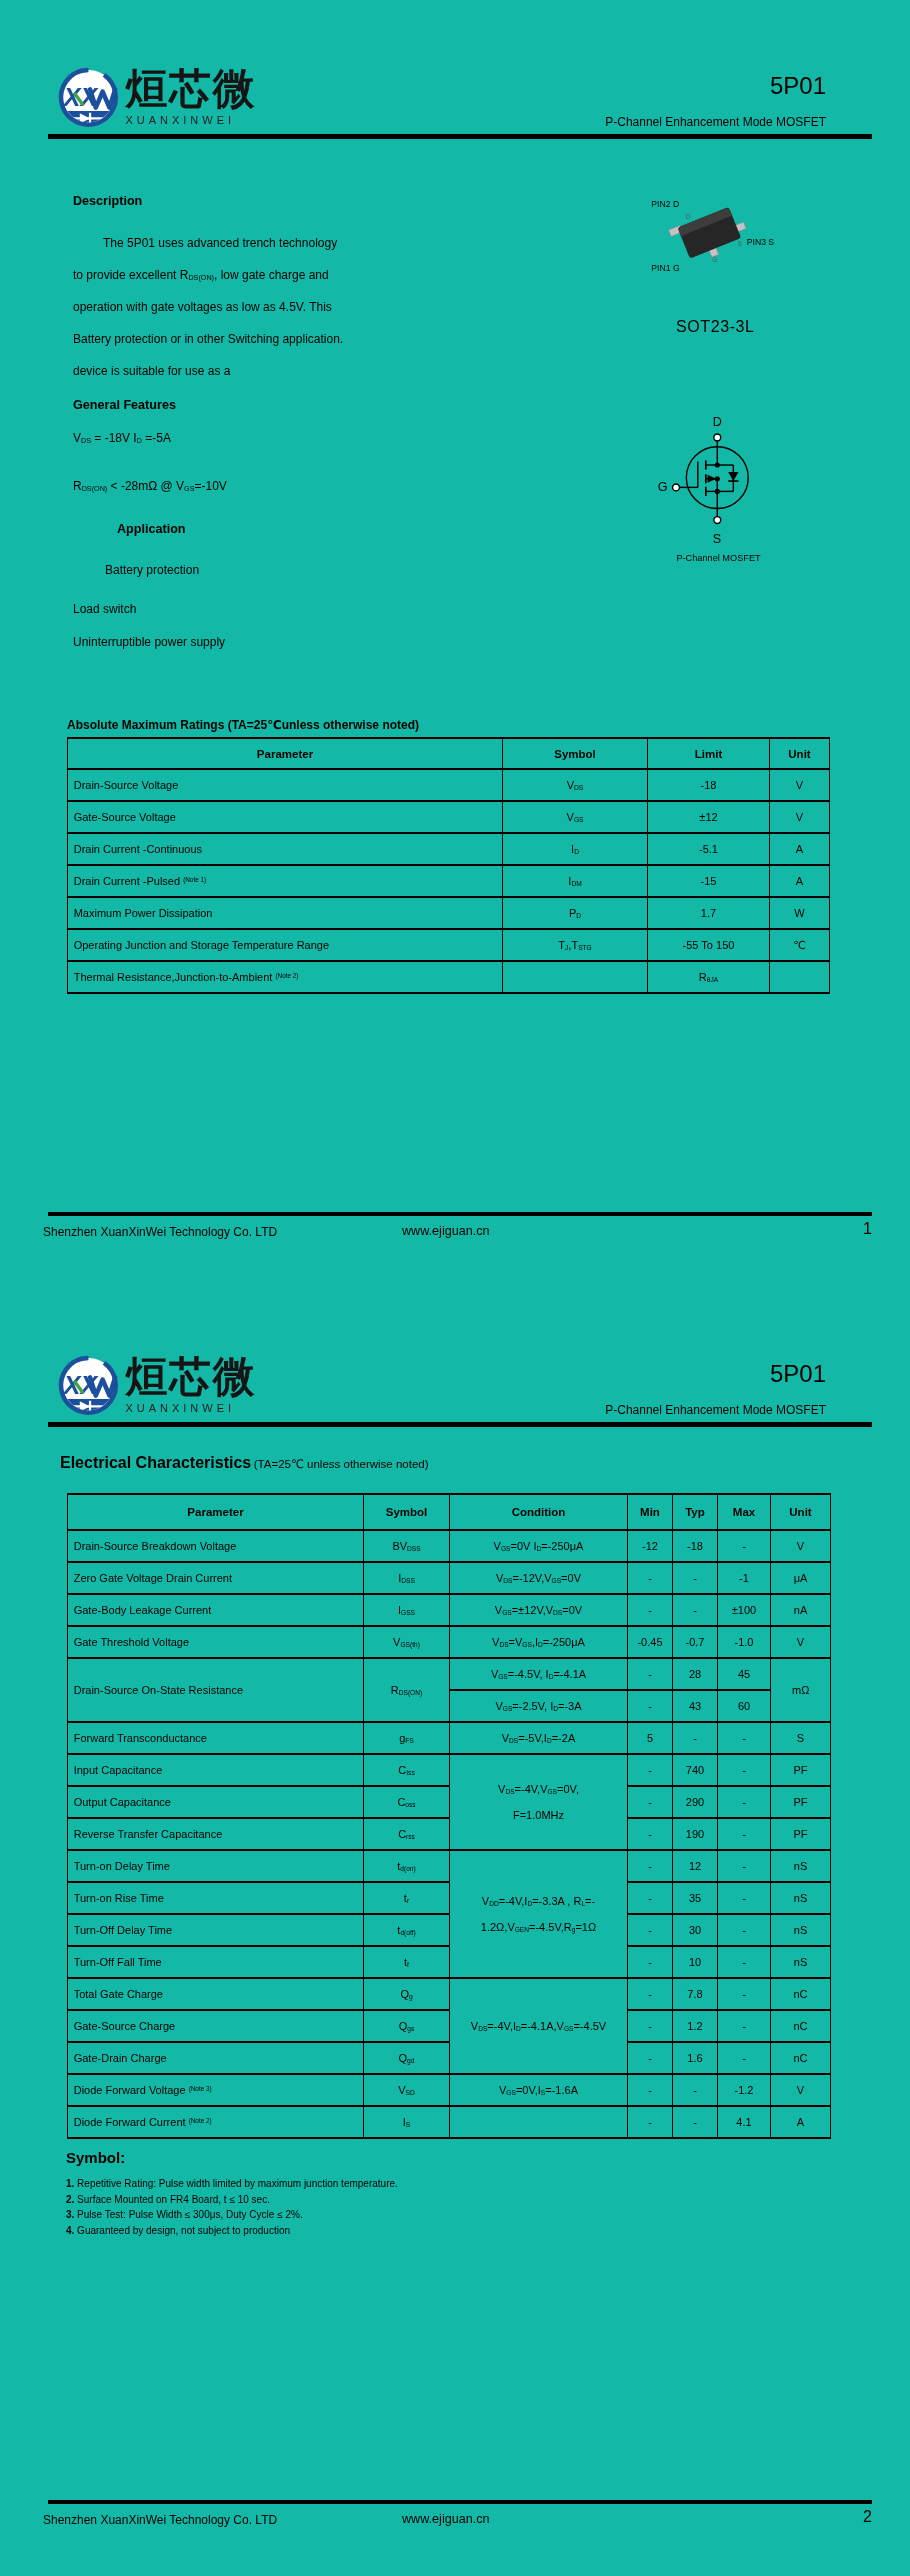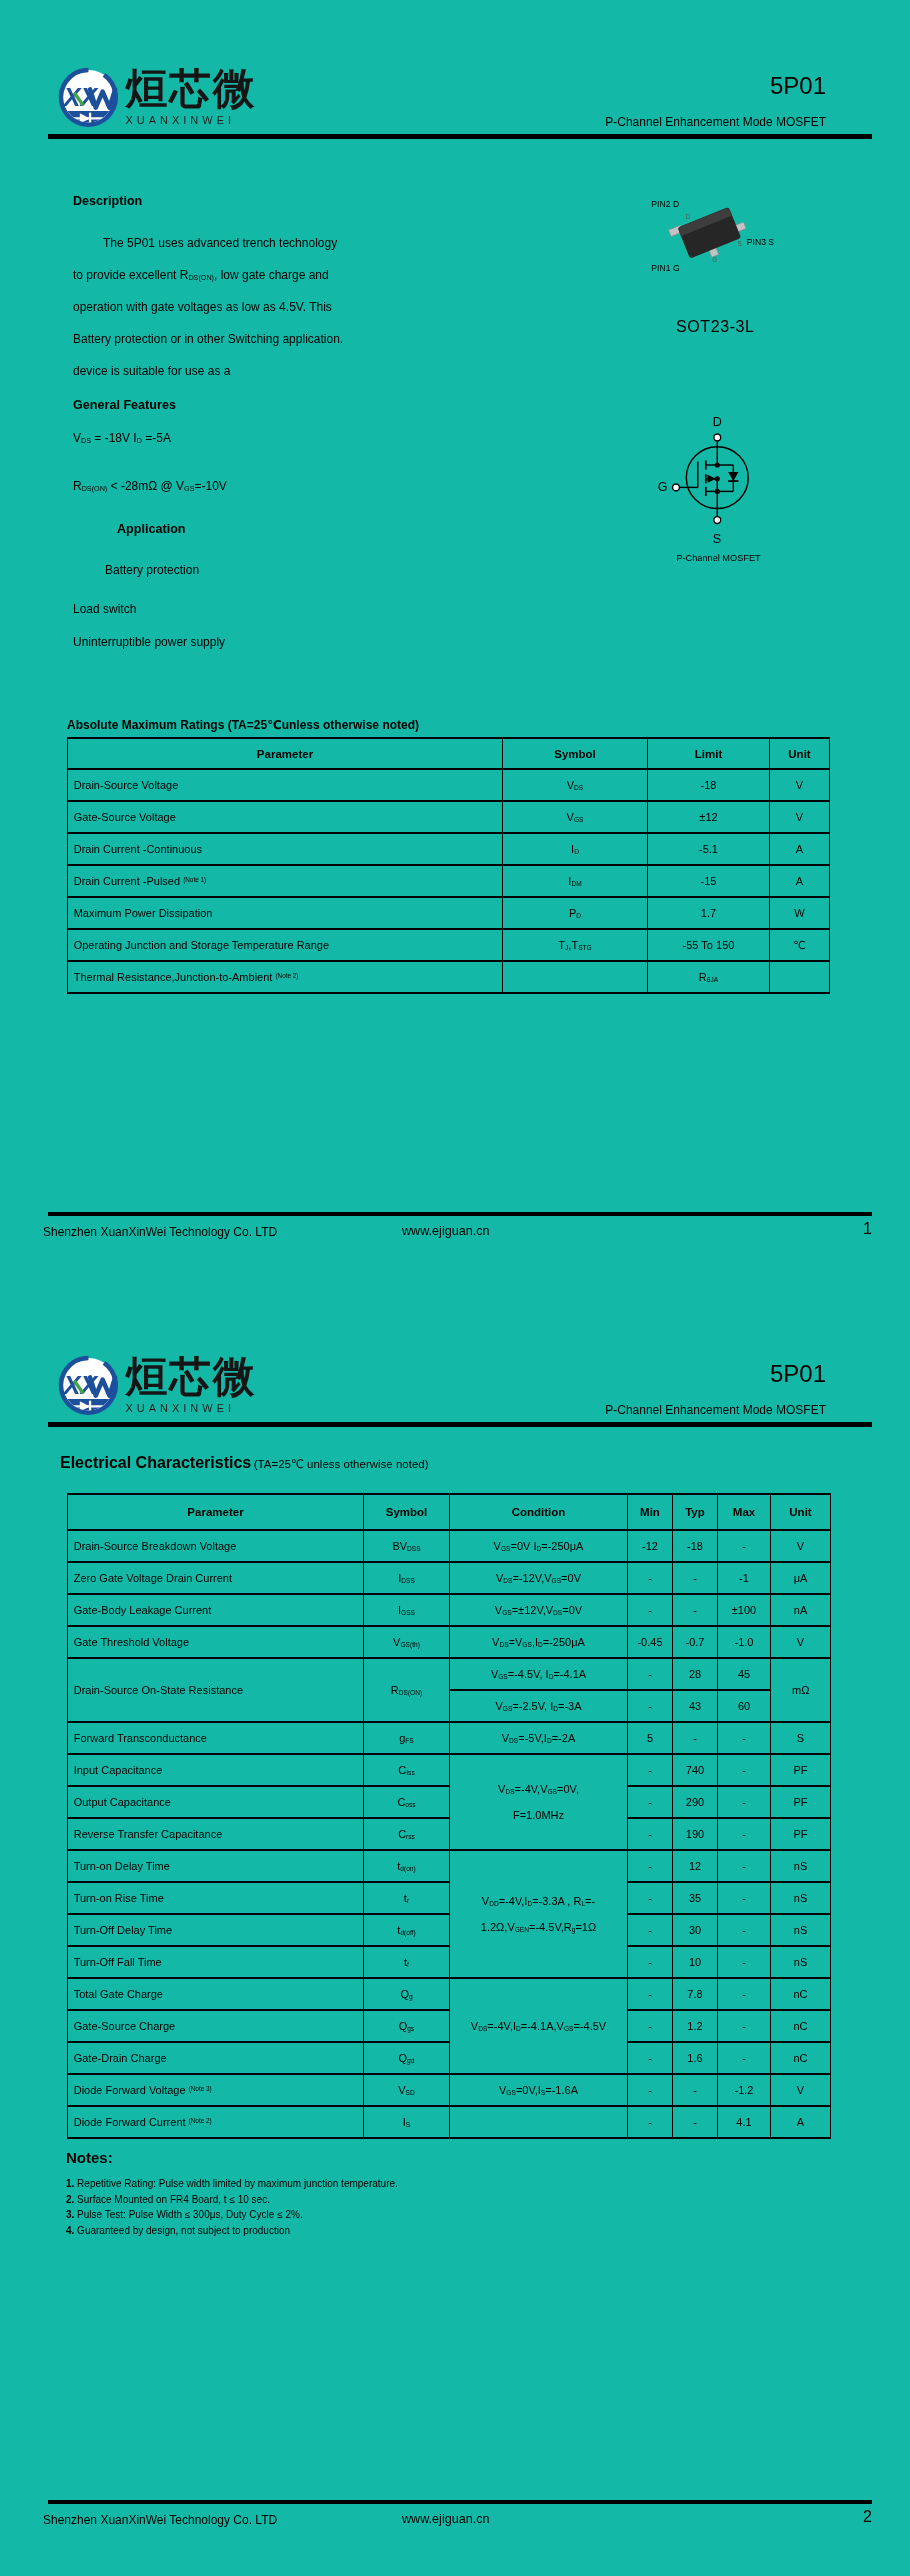--- a/index.html
+++ b/index.html
@@ -442,21 +442,21 @@
       <td>I<sub>S</sub></td>
       <td></td>
       <td>-</td>
       <td>-</td>
       <td>4.1</td>
       <td>A</td>
     </tr>
   </tbody>
     </table>
 
-  <div class="notes-h">Notes:</div>
+  <div class="notes-h">Symbol:</div>
   <div class="notes-list">
     <div class="nline"><span class="num">1.</span><span> Repetitive Rating: Pulse width limited by maximum junction temperature.</span></div>
     <div class="nline"><span class="num">2.</span><span> Surface Mounted on FR4 Board, t ≤ 10 sec.</span></div>
     <div class="nline"><span class="num">3.</span><span> Pulse Test: Pulse Width ≤ 300μs, Duty Cycle ≤ 2%.</span></div>
     <div class="nline"><span class="num">4.</span><span> Guaranteed by design, not subject to production</span></div>
   </div>
 
   <div class="ftr-rule"></div>
   <div class="ftr-company">Shenzhen XuanXinWei Technology Co. LTD</div>
   <div class="ftr-site">www.ejiguan.cn</div>

